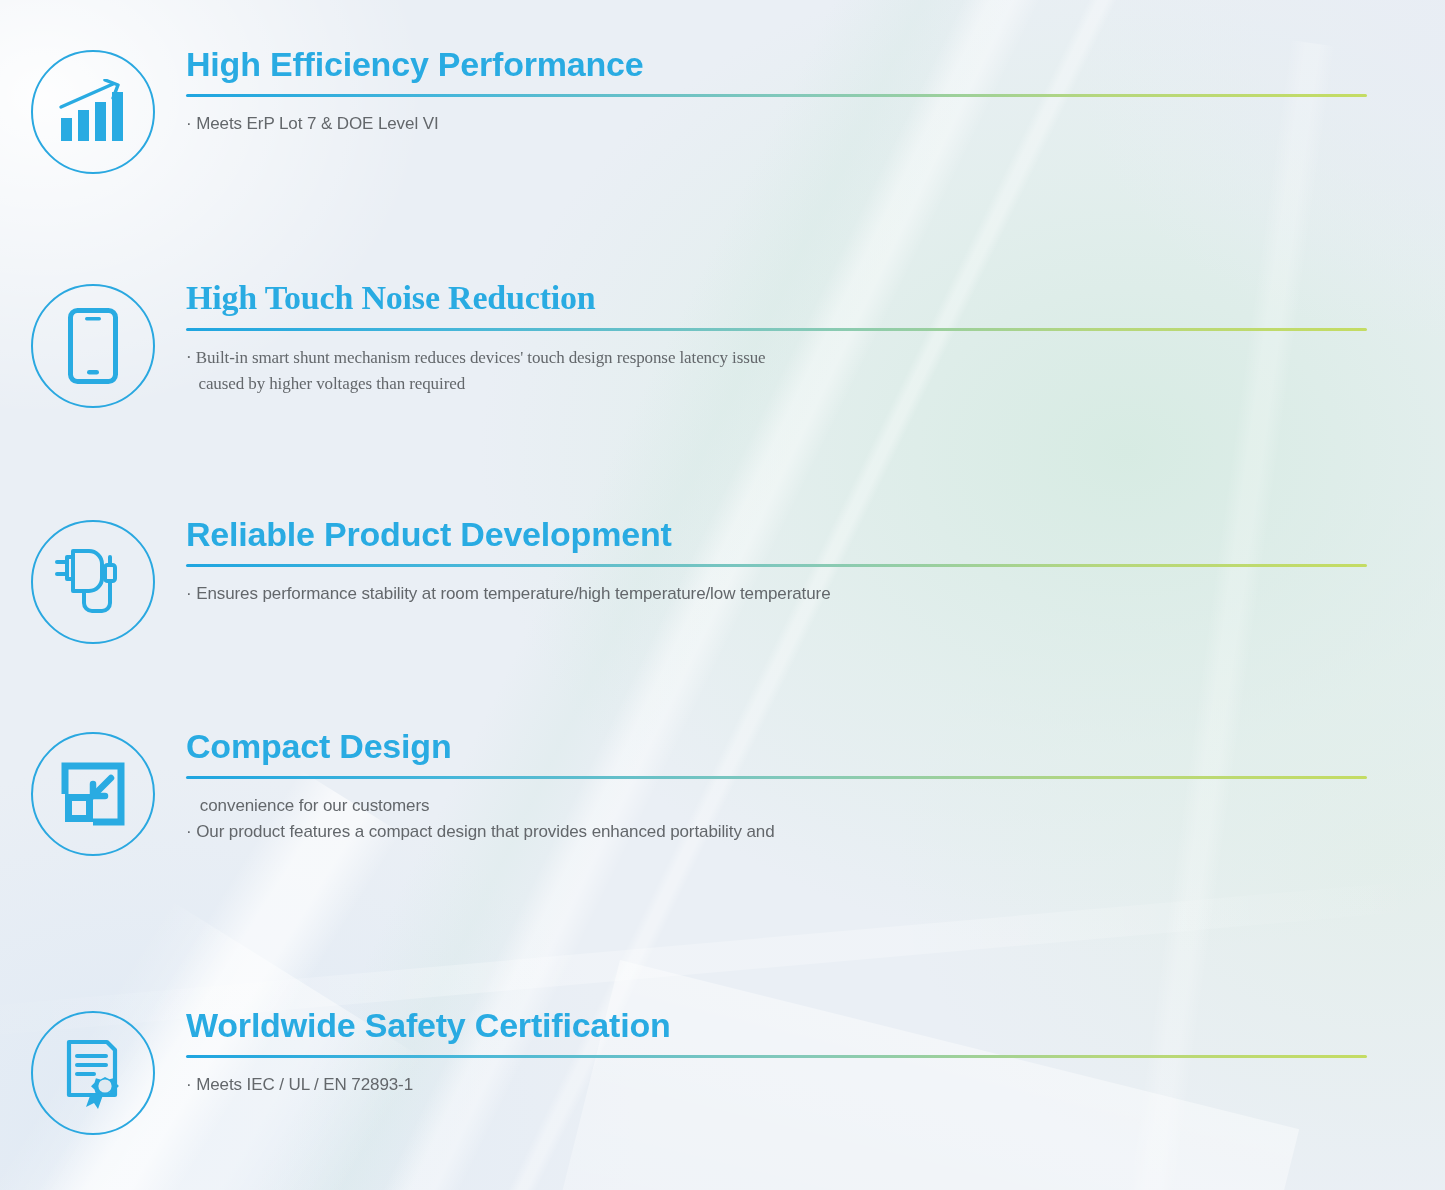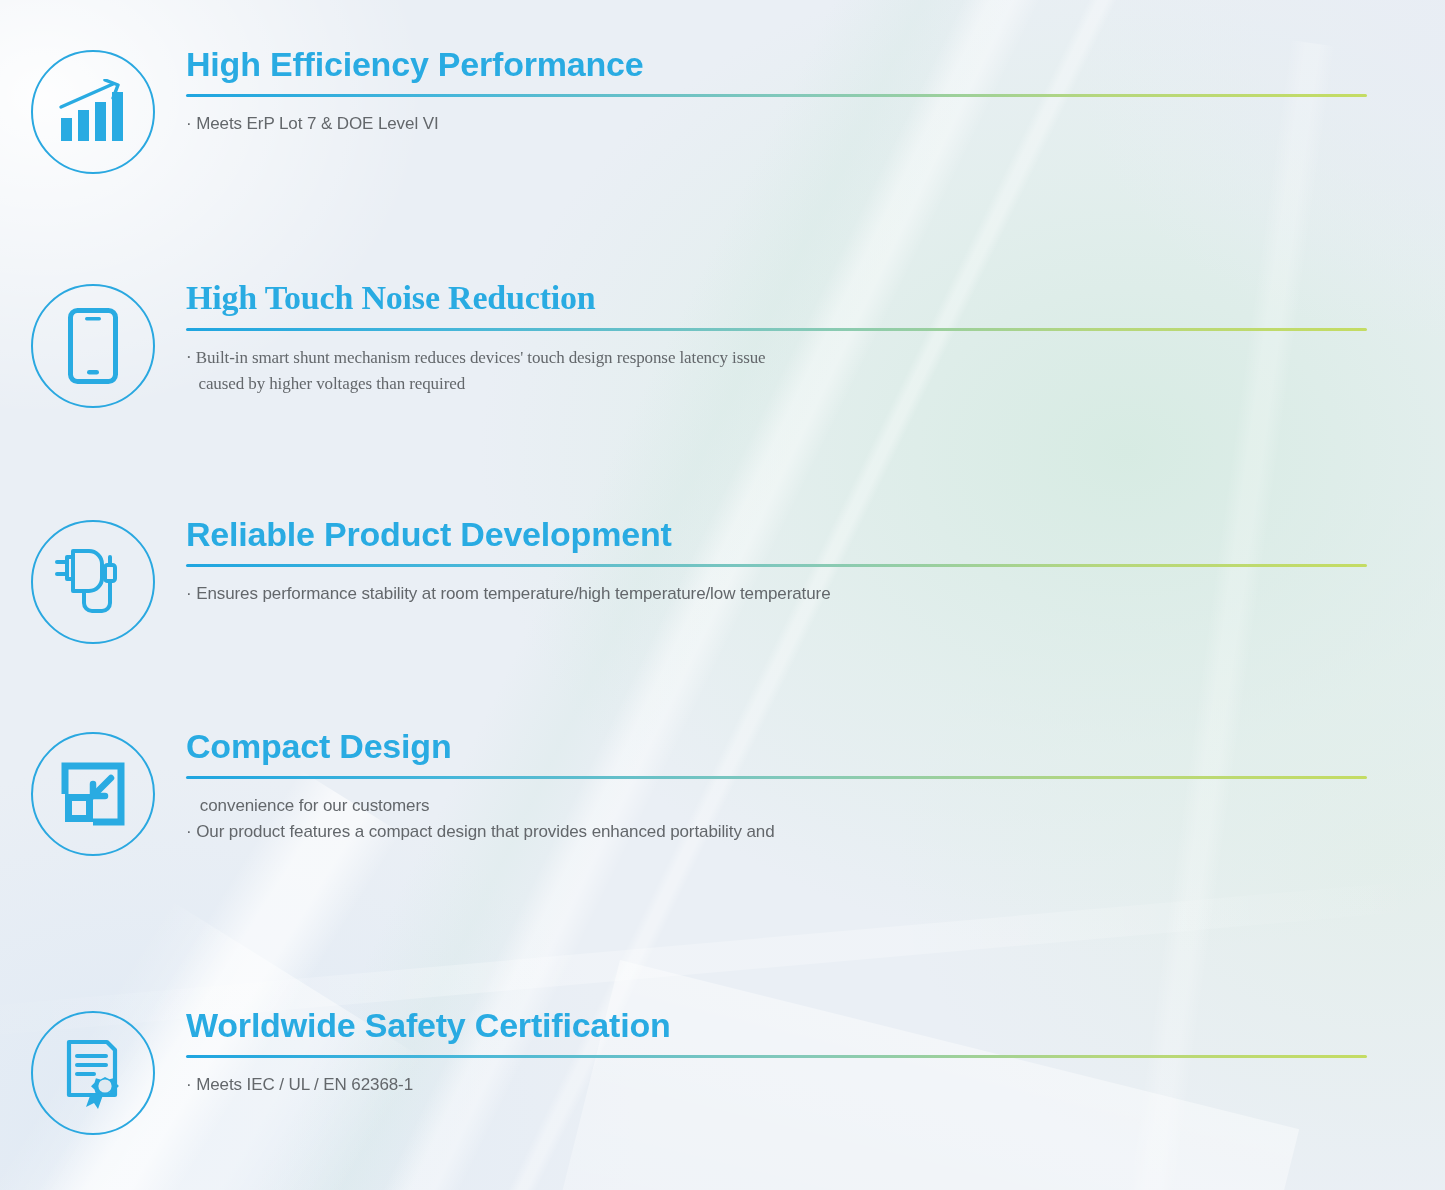--- a/index.html
+++ b/index.html
@@ -255,19 +255,19 @@
               <path d="M45 40 l4.5 2.2 l4.6 -1.2 l1.4 4.6 l3.4 3.4 l-3.4 3.4 l-1.4 4.6 l-4.6 -1.2 L45 58.2 l-4.5 -2.2 l-4.6 1.2 l-1.4 -4.6 L31 49.2 l3.5 -3.4 l1.4 -4.6 l4.6 1.2 Z" fill="#29abe2"></path>
               <circle cx="45" cy="49" r="6.6" fill="#dfeaf2"></circle>
             </svg>
           </span>
         </div>
       </div>
       <div class="feature-body">
         <h2 class="feature-title">Worldwide Safety Certification</h2>
         <div class="feature-rule"></div>
         <ul class="feature-lines">
-          <li class="feature-line">· Meets IEC / UL / EN 62368-1</li>
+          <li class="feature-line">· Meets IEC / UL / EN 72893-1</li>
         </ul>
       </div>
     </div>
 
   </div>
 </div>
 
 </body></html>

